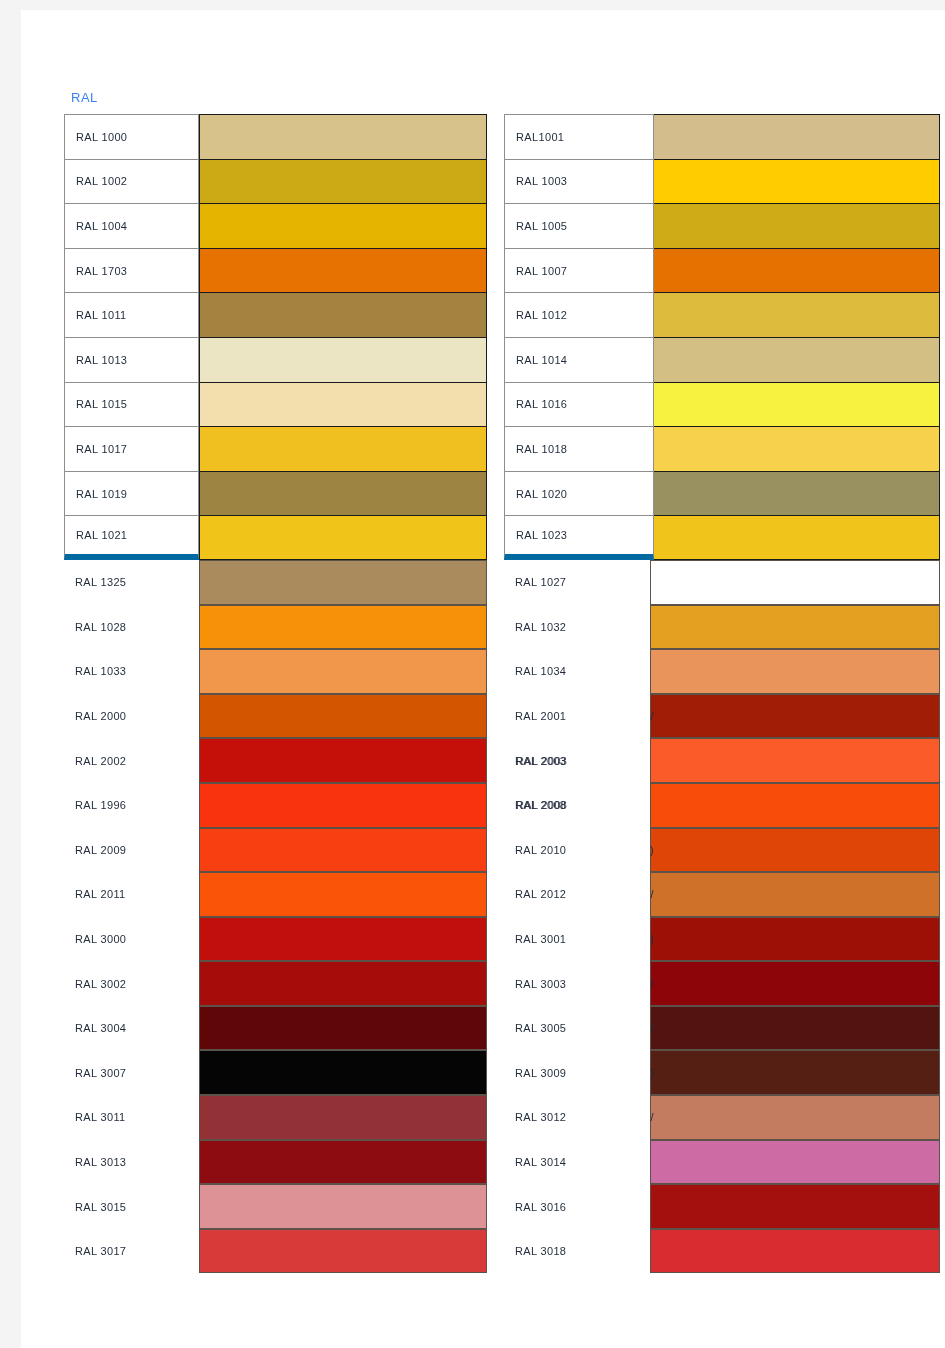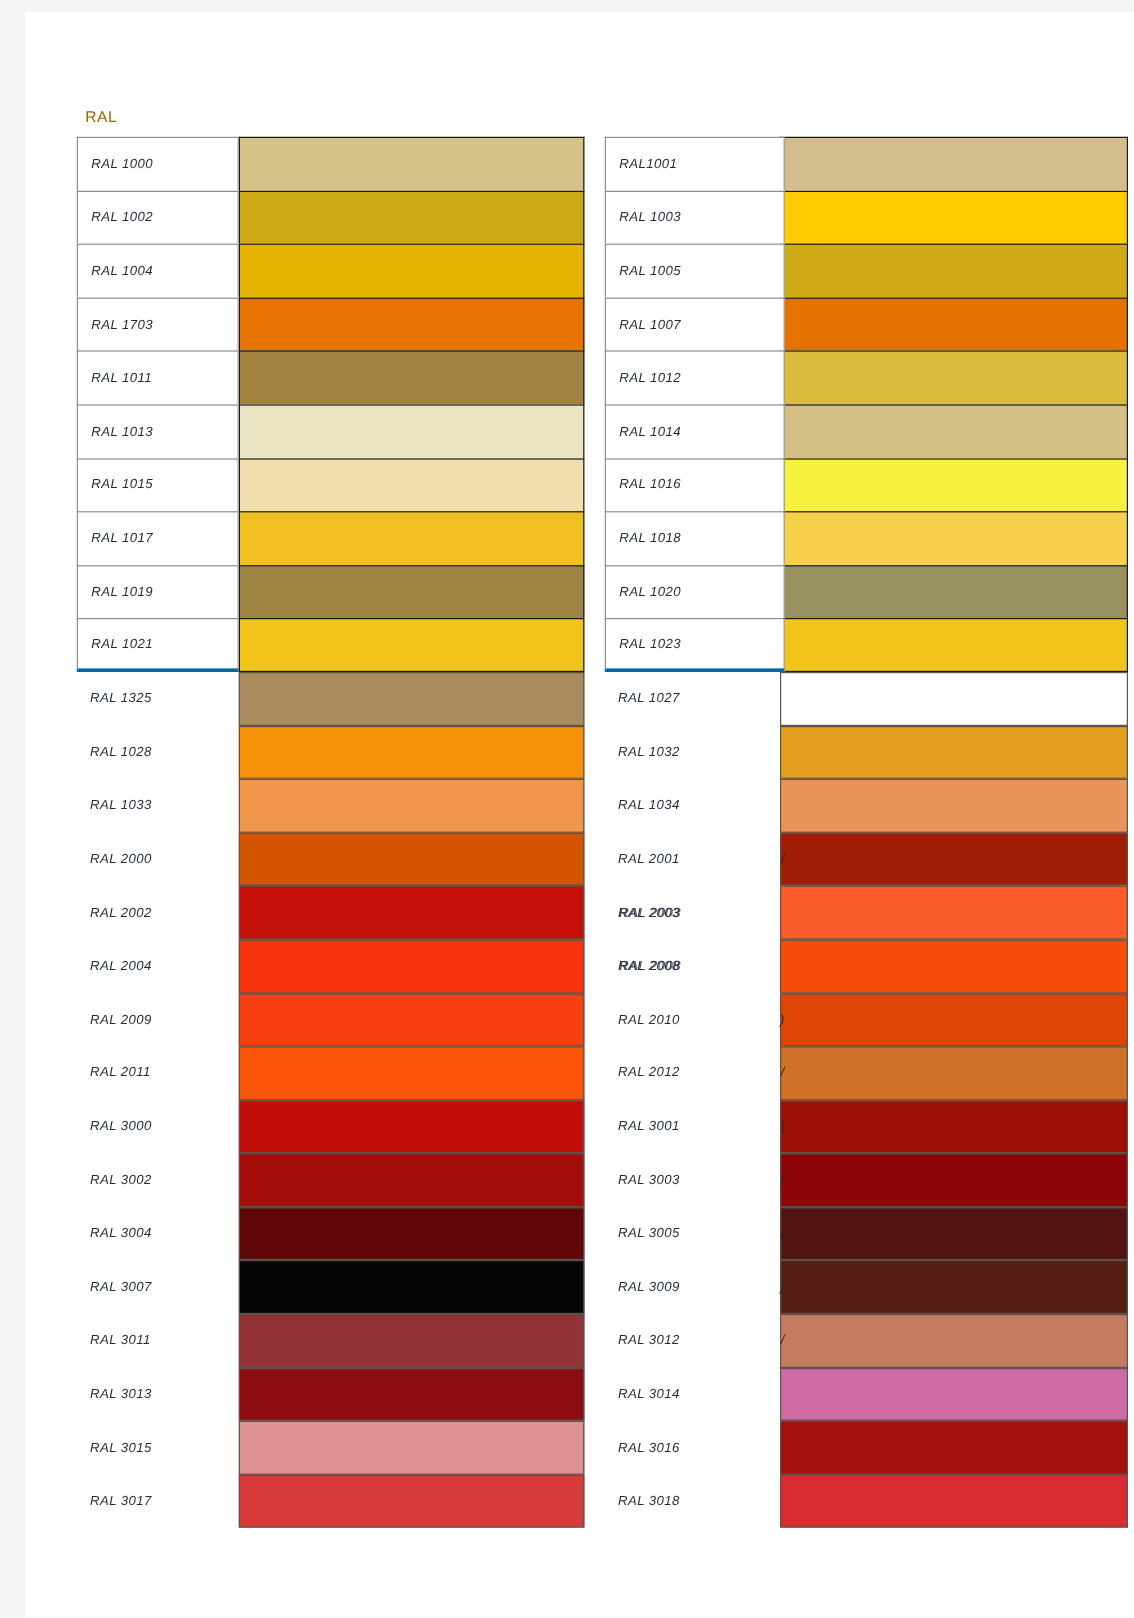--- a/index.html
+++ b/index.html
@@ -13,35 +13,35 @@
   #page{
     position:absolute;
     left:21px;top:10px;
     width:924px;height:1338px;
     background:#ffffff;
   }
   #title{
     position:absolute;
     left:50px;top:80px;
     font-size:13px;
-    color:#a16207;
+    color:#3b82f6;
     letter-spacing:.5px;
   }
   #grid{
     position:absolute;
     left:43px;top:104px;
     width:876px;
   }
   .row{
     position:relative;
     height:44.6px;
   }
   .col{
     position:absolute;
-    top:0;height:100%;font-style:italic;
+    top:0;height:100%;
   }
   .col.left{left:0;width:440px;}
   .col.right{left:440px;width:436px;}
 
   .lbl{
     position:absolute;
     left:0;top:0;
     height:100%;
     box-sizing:border-box;
     background:#ffffff;
@@ -67,21 +67,21 @@
 
   
   .row.bordered .lbl{
     border:1px solid #8e8e8e;
     border-bottom:none;
   }
   .row.bordered .sw{
     border:1px solid #1a1a1a;
     border-bottom:none;
   }
-  .row.bordered.lastbordered .lbl{border-bottom:3px solid #0369a1;}
+  .row.bordered.lastbordered .lbl{border-bottom:6px solid #0369a1;}
   .row.bordered.lastbordered .sw{border-bottom:1px solid #1a1a1a;}
 
   
   .row.plain .sw{
     border:1px solid #5d5249;
   }
   .row.plain .lbl{border:none;background:transparent;}
 
   
   .sw.empty{border:none;background:transparent;}
@@ -256,21 +256,21 @@
           <div class="lbl">RAL 2002</div>
           <div class="sw" style="background: rgb(197, 16, 10);"></div>
         </div>
         <div class="col right">
           <div class="lbl">RAL 2003<span class="ghost">RAL 2003</span></div>
           <div class="sw" style="background: rgb(250, 91, 40);"></div>
         </div>
       </div>
       <div class="row plain">
         <div class="col left">
-          <div class="lbl">RAL 2004</div>
+          <div class="lbl">RAL 1996</div>
           <div class="sw" style="background: rgb(248, 51, 14);"></div>
         </div>
         <div class="col right">
           <div class="lbl">RAL 2008<span class="ghost">RAL 2008</span></div>
           <div class="sw" style="background: rgb(248, 76, 10);"></div>
         </div>
       </div>
       <div class="row plain">
         <div class="col left">
           <div class="lbl">RAL 2009</div>

